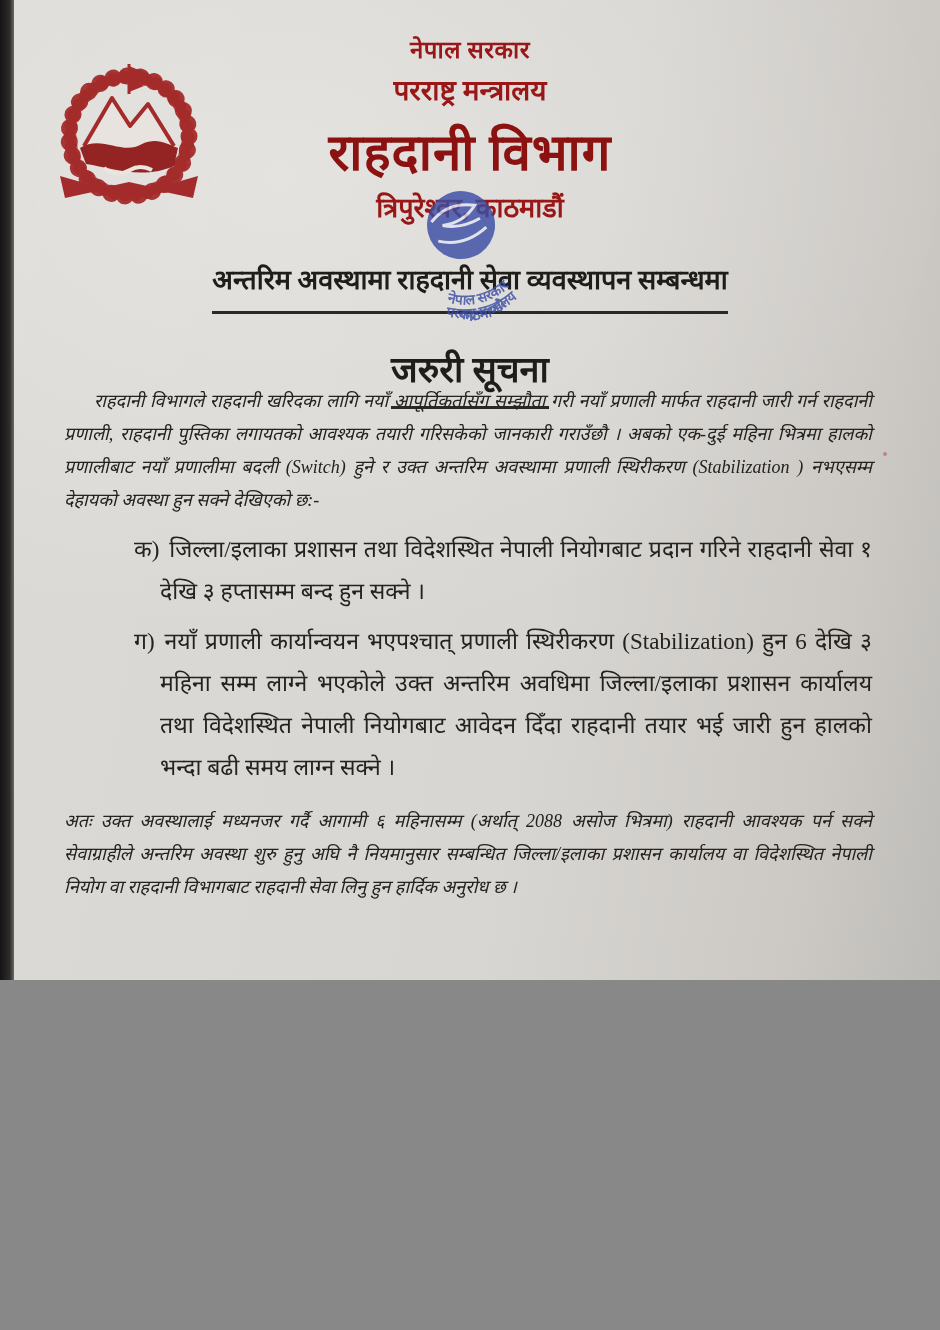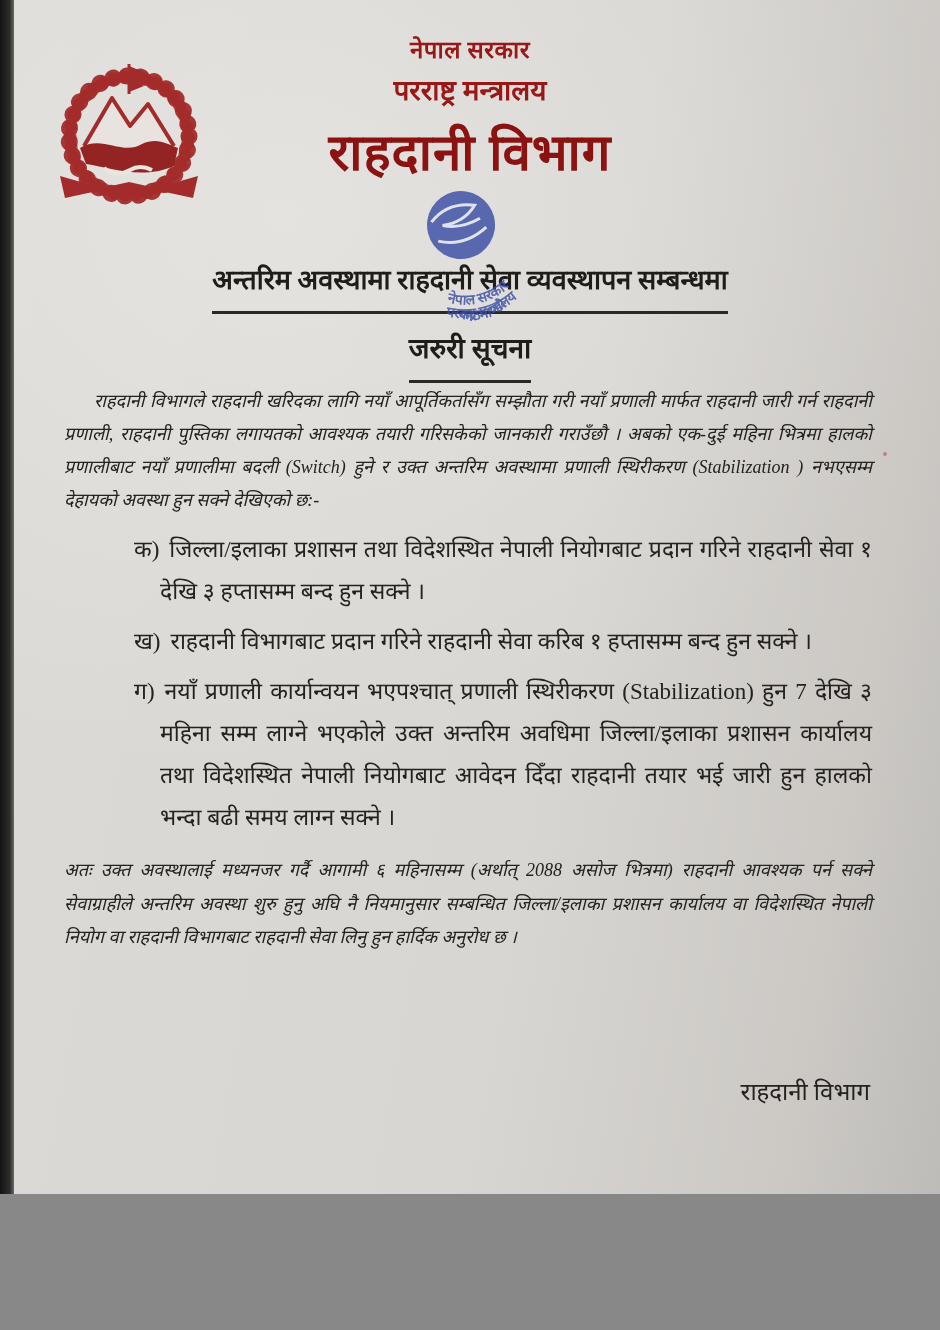--- a/index.html
+++ b/index.html
@@ -1,39 +1,39 @@
 <!DOCTYPE html>
 <html><head>
 <meta charset="utf-8">
 <style>
   html,body { margin:0; padding:0; background:#888; }
   .page {
-    position:relative; width:940px; height:1194px; overflow:hidden;
+    position:relative; width:940px; height:980px; overflow:hidden;
     background:
       radial-gradient(120% 80% at 30% 18%, rgba(255,255,255,0.28), rgba(0,0,0,0) 60%),
       linear-gradient(100deg, #dcdad6 0%, #d8d6d2 58%, #ccc9c5 86%, #bebcb8 100%);
     font-family:"Liberation Serif","DejaVu Serif",serif;
     color:#24221e;
   }
   .scan-edge { position:absolute; left:0; top:0; width:14px; height:100%;
     background:linear-gradient(to right,#141414,#2e2d2c 70%,#6b6a68); }
   .emblem { position:absolute; left:40px; top:46px; width:178px; height:172px; opacity:.92; }
   .letterhead { position:absolute; left:14px; top:32px; width:912px; text-align:center;
     color:#9a1717; font-weight:bold; }
   .lh-gov { font-size:24px; letter-spacing:.5px; }
   .lh-min { font-size:28px; margin-top:5px; }
   .lh-dept { font-size:51px; margin-top:7px; letter-spacing:1px; color:#8c1212; }
   .lh-addr { font-size:27px; margin-top:3px; }
   .stamp { position:absolute; left:380px; top:176px; width:180px; height:170px;
     transform:rotate(-14deg); opacity:.82; z-index:6; }
   .subject { position:absolute; left:14px; top:260px; width:912px; text-align:center;
     font-size:27px; font-weight:bold; color:#1f1d1a; z-index:4; margin:0; }
   .subject span, .notice-title span { border-bottom:3px solid #2b2926; padding-bottom:16px; }
-  .notice-title { position:absolute; left:14px; top:328px; width:912px; text-align:center;
-    font-size:28px; font-weight:bold; color:#1f1d1a; margin:0; }
+  .notice-title { position:absolute; left:14px; top:344px; width:912px; text-align:center;
+    font-size:36px; font-weight:bold; color:#1f1d1a; margin:0; }
   .body-block { position:absolute; left:64px; top:374px; width:808px; }
   .para { font-size:18px; line-height:1.84; text-align:justify; margin:11px 0 12px 0;font-style:italic; }
   .indent { text-indent:30px; }
   .cond-list { list-style:none; margin:8px 0 16px 0; padding:0; }
   .cond-list li { position:relative; margin:0 0 8px 36px; padding-left:60px; text-indent:-26px;
     font-size:23px; line-height:1.82; text-align:justify; }
   .li-label { padding-right:10px; font-weight:normal; }
   .signature { position:absolute; top:1068px; right:70px; text-align:center;
     font-size:24px; line-height:2.0; }
   .page-footer { position:absolute; left:24px; top:1280px; width:892px; text-align:center; }
@@ -62,20 +62,21 @@
       <path d="M40,102 C62,88 82,110 102,98 C117,91 127,98 138,102 L134,120 C102,134 72,122 46,118 Z" fill="#8e1414"></path>
       <path d="M64,122 q12,10 26,2 q10,-6 22,0" stroke="#ece6e1" stroke-width="4" fill="none"></path>
       <path d="M20,130 L62,142 L89,136 L116,142 L158,130 L153,152 L116,144 L89,150 L62,144 L25,152 Z" fill="#9e1c1c"></path>
     </svg>
   </div>
 
   <header class="letterhead">
     <div class="lh-gov">नेपाल सरकार</div>
     <div class="lh-min">परराष्ट्र मन्त्रालय</div>
     <div class="lh-dept">राहदानी विभाग</div>
+    <div class="lh-addr">त्रिपुरेश्वर, काठमाडौं</div>
   </header>
 
   <div class="stamp">
     <svg viewBox="0 0 180 170" width="180" height="170" aria-hidden="true">
       <defs>
         <path id="arc1" d="M 32,88 A 62,62 0 0 0 148,88"></path>
         <path id="arc2" d="M 20,98 A 78,78 0 0 0 160,98"></path>
         <path id="arc3" d="M 54,128 A 48,48 0 0 0 126,128"></path>
       </defs>
       <circle cx="90" cy="48" r="34" fill="#3c4fa5"></circle>
@@ -100,24 +101,21 @@
   </h2>
 
   <main class="body-block">
     <p class="para indent">राहदानी विभागले राहदानी खरिदका लागि नयाँ आपूर्तिकर्तासँग सम्झौता गरी नयाँ प्रणाली मार्फत राहदानी जारी गर्न राहदानी प्रणाली, राहदानी पुस्तिका लगायतको आवश्यक तयारी गरिसकेको जानकारी गराउँछौ ।  अबको एक-दुई महिना भित्रमा हालको प्रणालीबाट नयाँ प्रणालीमा बदली (Switch) हुने र उक्त अन्तरिम अवस्थामा प्रणाली स्थिरीकरण (Stabilization ) नभएसम्म देहायको अवस्था हुन सक्ने देखिएको छ:-</p>
 
     <ol class="cond-list">
       <li>
         <span class="li-label">क)</span><span>जिल्ला/इलाका प्रशासन तथा विदेशस्थित नेपाली नियोगबाट प्रदान गरिने राहदानी सेवा १ देखि ३ हप्तासम्म बन्द हुन सक्ने ।</span>
       </li>
       <li>
-        <span class="li-label">ख)</span><span>राहदानी विभागबाट प्रदान गरिने राहदानी सेवा करिब १ हप्तासम्म बन्द हुन सक्ने ।</span>
-      </li>
-      <li>
-        <span class="li-label">ग)</span><span>नयाँ प्रणाली कार्यान्वयन भएपश्चात् प्रणाली स्थिरीकरण (Stabilization) हुन 7 देखि ३ महिना सम्म लाग्ने भएकोले उक्त अन्तरिम अवधिमा जिल्ला/इलाका प्रशासन कार्यालय तथा विदेशस्थित नेपाली नियोगबाट आवेदन दिँदा राहदानी तयार भई जारी हुन हालको भन्दा बढी समय लाग्न सक्ने ।</span>
+        <span class="li-label">ग)</span><span>नयाँ प्रणाली कार्यान्वयन भएपश्चात् प्रणाली स्थिरीकरण (Stabilization) हुन 6 देखि ३ महिना सम्म लाग्ने भएकोले उक्त अन्तरिम अवधिमा जिल्ला/इलाका प्रशासन कार्यालय तथा विदेशस्थित नेपाली नियोगबाट आवेदन दिँदा राहदानी तयार भई जारी हुन हालको भन्दा बढी समय लाग्न सक्ने ।</span>
       </li>
     </ol>
 
     <p class="para">अतः उक्त अवस्थालाई मध्यनजर गर्दै आगामी ६ महिनासम्म (अर्थात् 2088 असोज भित्रमा) राहदानी आवश्यक पर्न सक्ने सेवाग्राहीले अन्तरिम अवस्था शुरु हुनु अघि नै नियमानुसार सम्बन्धित जिल्ला/इलाका प्रशासन कार्यालय वा विदेशस्थित नेपाली नियोग वा राहदानी विभागबाट राहदानी सेवा लिनु हुन हार्दिक अनुरोध छ ।</p>
   </main>
 
   <div class="signature">
     <div>राहदानी विभाग</div>
   </div>
 

